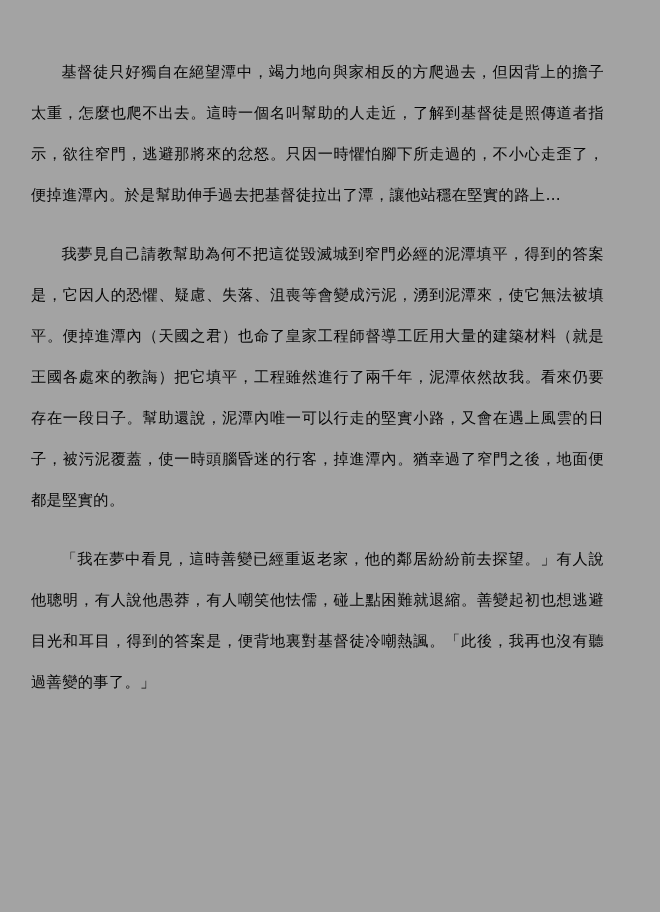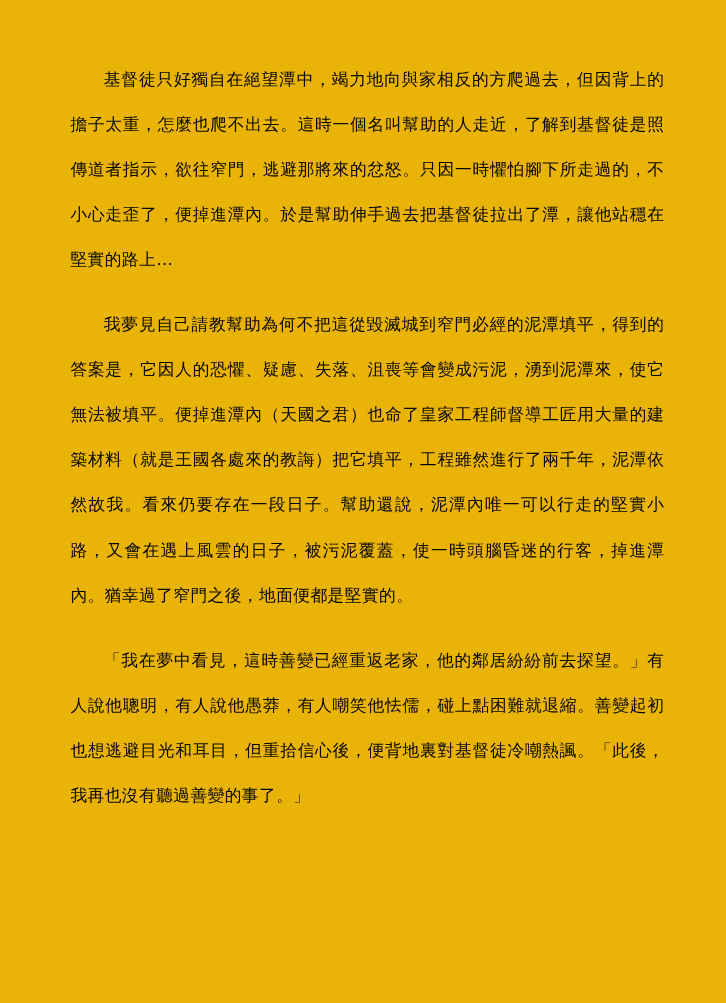--- a/index.html
+++ b/index.html
@@ -11,22 +11,22 @@
     width: 660px;
     height: 912px;
     font-family: "DejaVu Sans", "Liberation Sans", sans-serif;
     color: #000000;
     -webkit-font-smoothing: antialiased;
   }
   .page {
     box-sizing: border-box;
     width: 660px;
     height: 912px;
-    padding: 52px 56px 40px 64px;
-    background: #eab308;
+    padding: 52px 56px 40px 31px;
+    background: #a3a3a3;
     position: relative;
   }
   .doc-body {
     display: block;
   }
   .para {
     font-size: 15.2px;
     line-height: 41px;
     text-align: justify;
     text-justify: inter-ideograph;
@@ -42,15 +42,15 @@
     margin-bottom: 18px;
   }
 </style>
 </head>
 <body>
 
 <div class="page">
   <div class="doc-body">
     <p class="para gap-after">基督徒只好獨自在絕望潭中，竭力地向與家相反的方爬過去，但因背上的擔子太重，怎麼也爬不出去。這時一個名叫幫助的人走近，了解到基督徒是照傳道者指示，欲往窄門，逃避那將來的忿怒。只因一時懼怕腳下所走過的，不小心走歪了，便掉進潭內。於是幫助伸手過去把基督徒拉出了潭，讓他站穩在堅實的路上…</p>
     <p class="para gap-after">我夢見自己請教幫助為何不把這從毀滅城到窄門必經的泥潭填平，得到的答案是，它因人的恐懼、疑慮、失落、沮喪等會變成污泥，湧到泥潭來，使它無法被填平。便掉進潭內（天國之君）也命了皇家工程師督導工匠用大量的建築材料（就是王國各處來的教誨）把它填平，工程雖然進行了兩千年，泥潭依然故我。看來仍要存在一段日子。幫助還說，泥潭內唯一可以行走的堅實小路，又會在遇上風雲的日子，被污泥覆蓋，使一時頭腦昏迷的行客，掉進潭內。猶幸過了窄門之後，地面便都是堅實的。</p>
-    <p class="para">「我在夢中看見，這時善變已經重返老家，他的鄰居紛紛前去探望。」有人說他聰明，有人說他愚莽，有人嘲笑他怯儒，碰上點困難就退縮。善變起初也想逃避目光和耳目，但重拾信心後，便背地裏對基督徒冷嘲熱諷。「此後，我再也沒有聽過善變的事了。」</p>
+    <p class="para">「我在夢中看見，這時善變已經重返老家，他的鄰居紛紛前去探望。」有人說他聰明，有人說他愚莽，有人嘲笑他怯儒，碰上點困難就退縮。善變起初也想逃避目光和耳目，得到的答案是，便背地裏對基督徒冷嘲熱諷。「此後，我再也沒有聽過善變的事了。」</p>
   </div>
 </div>
 
 </body></html>

